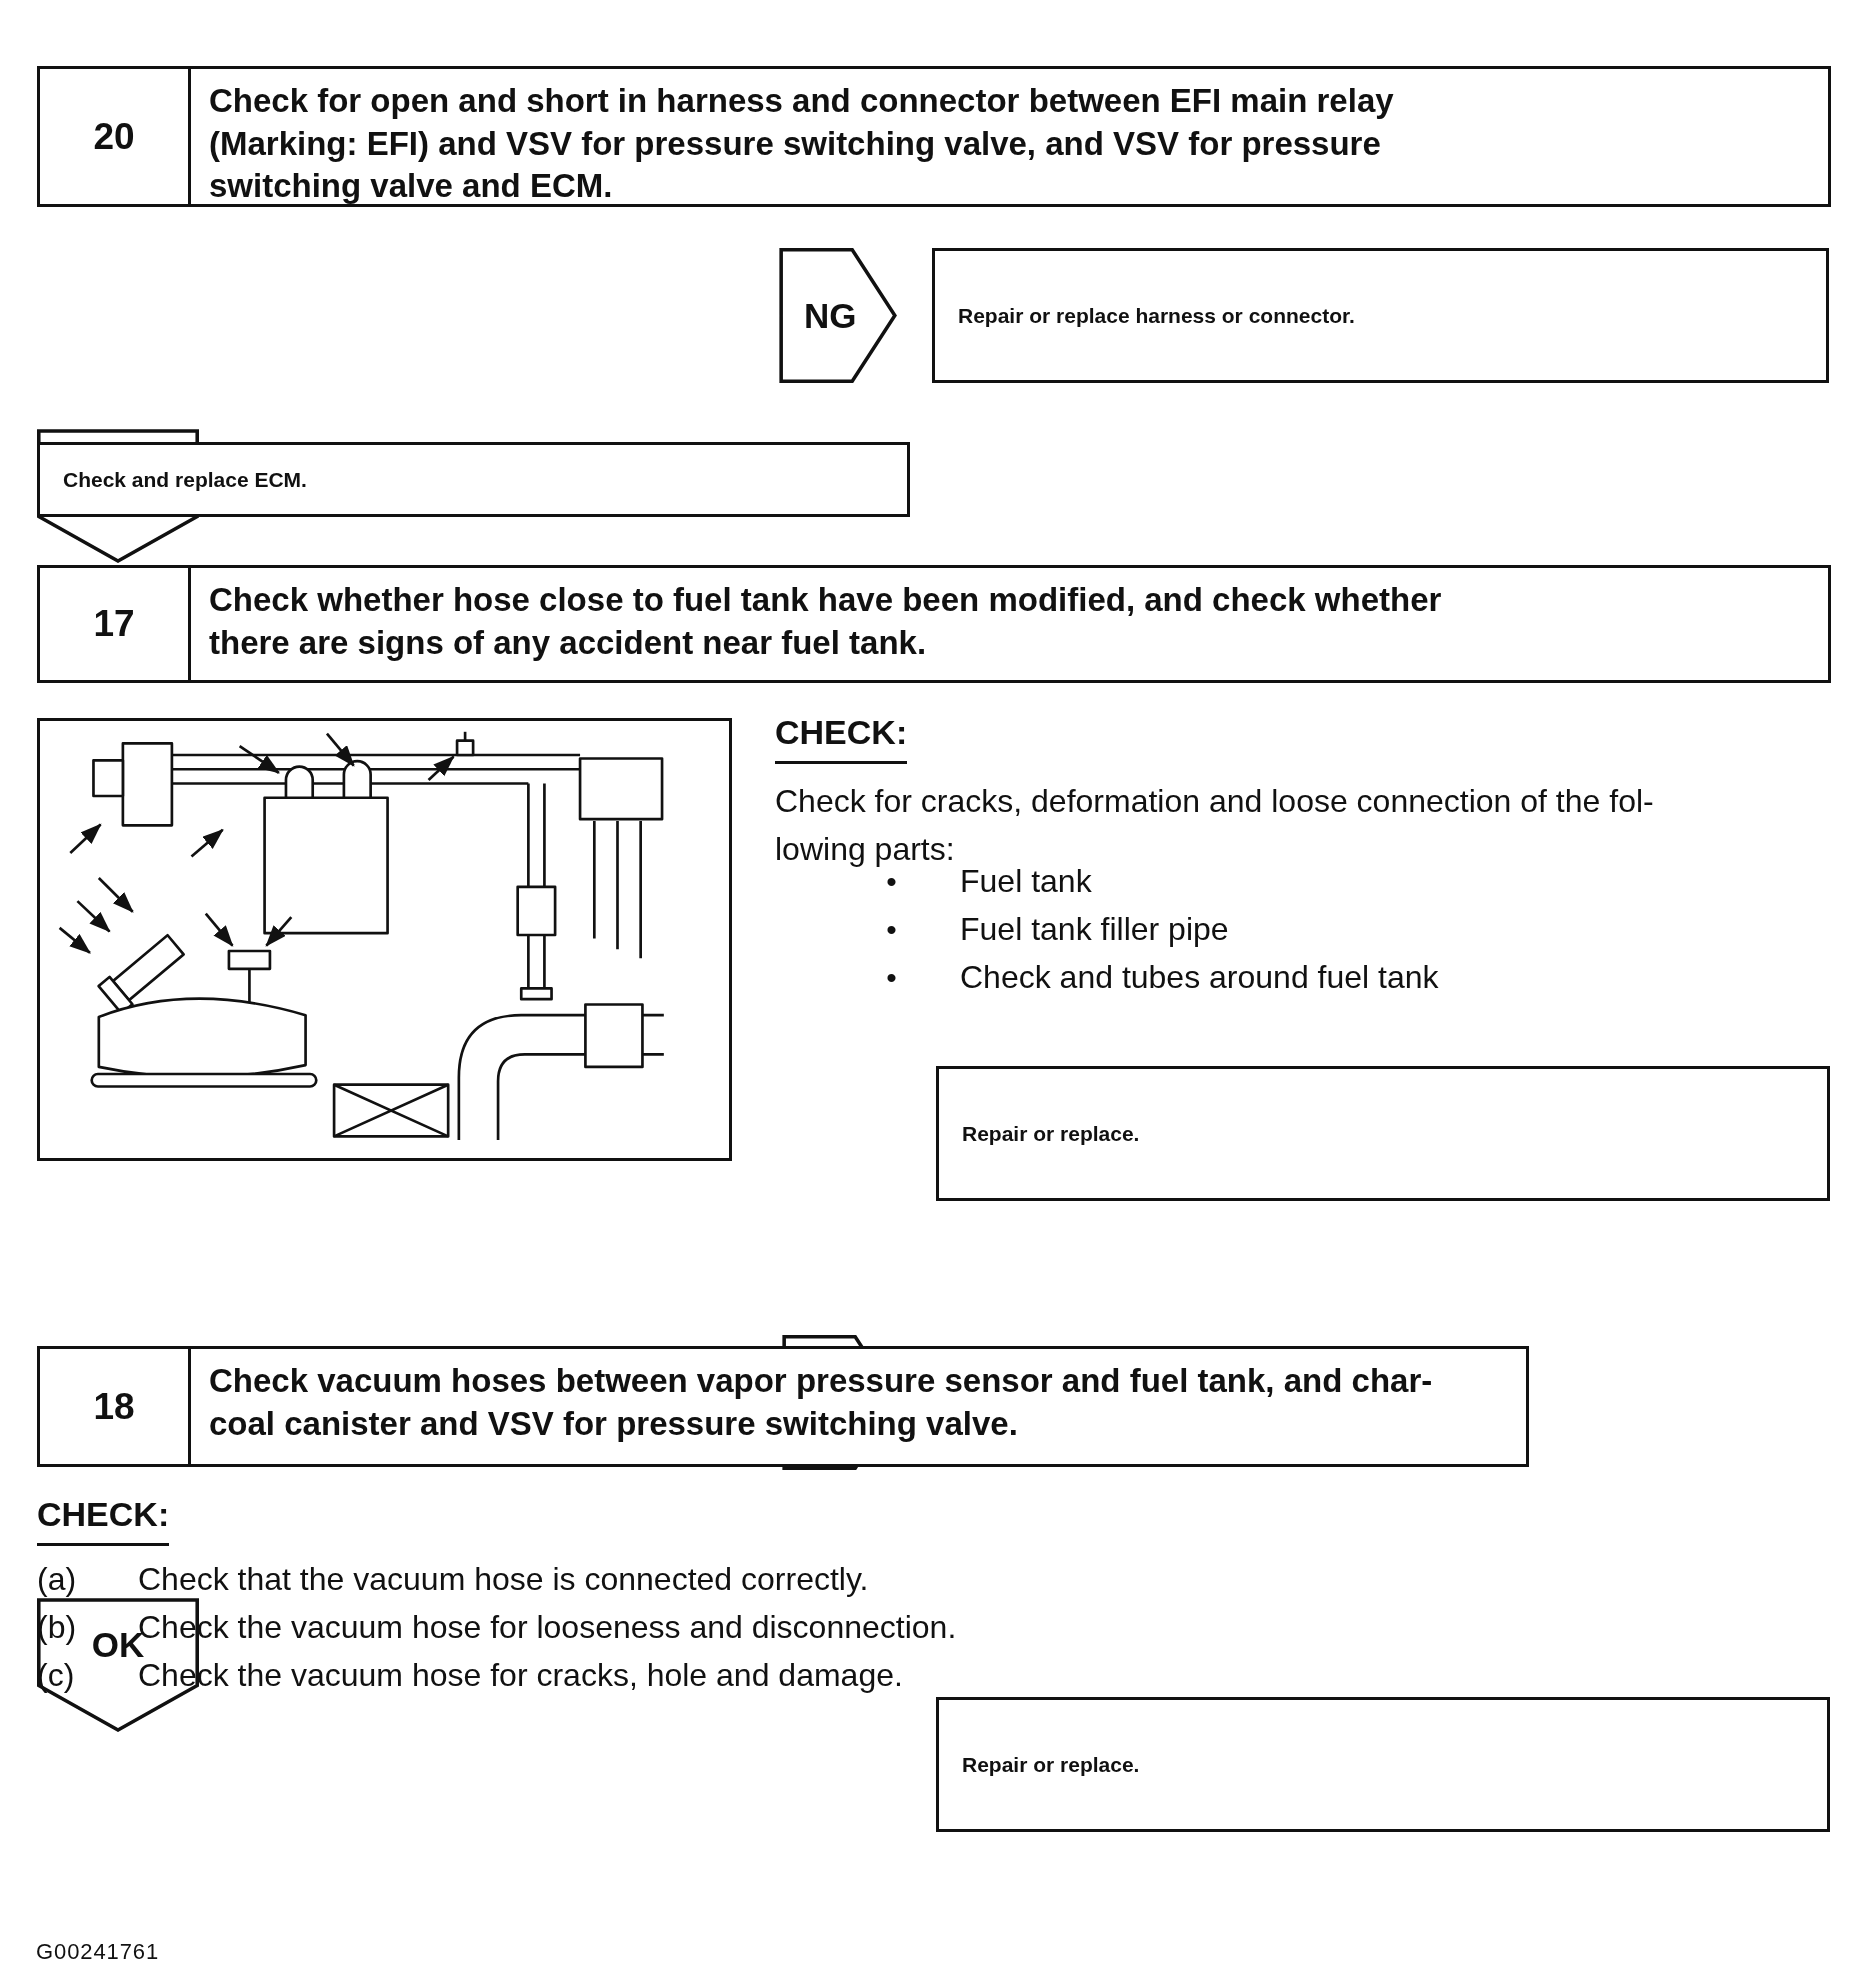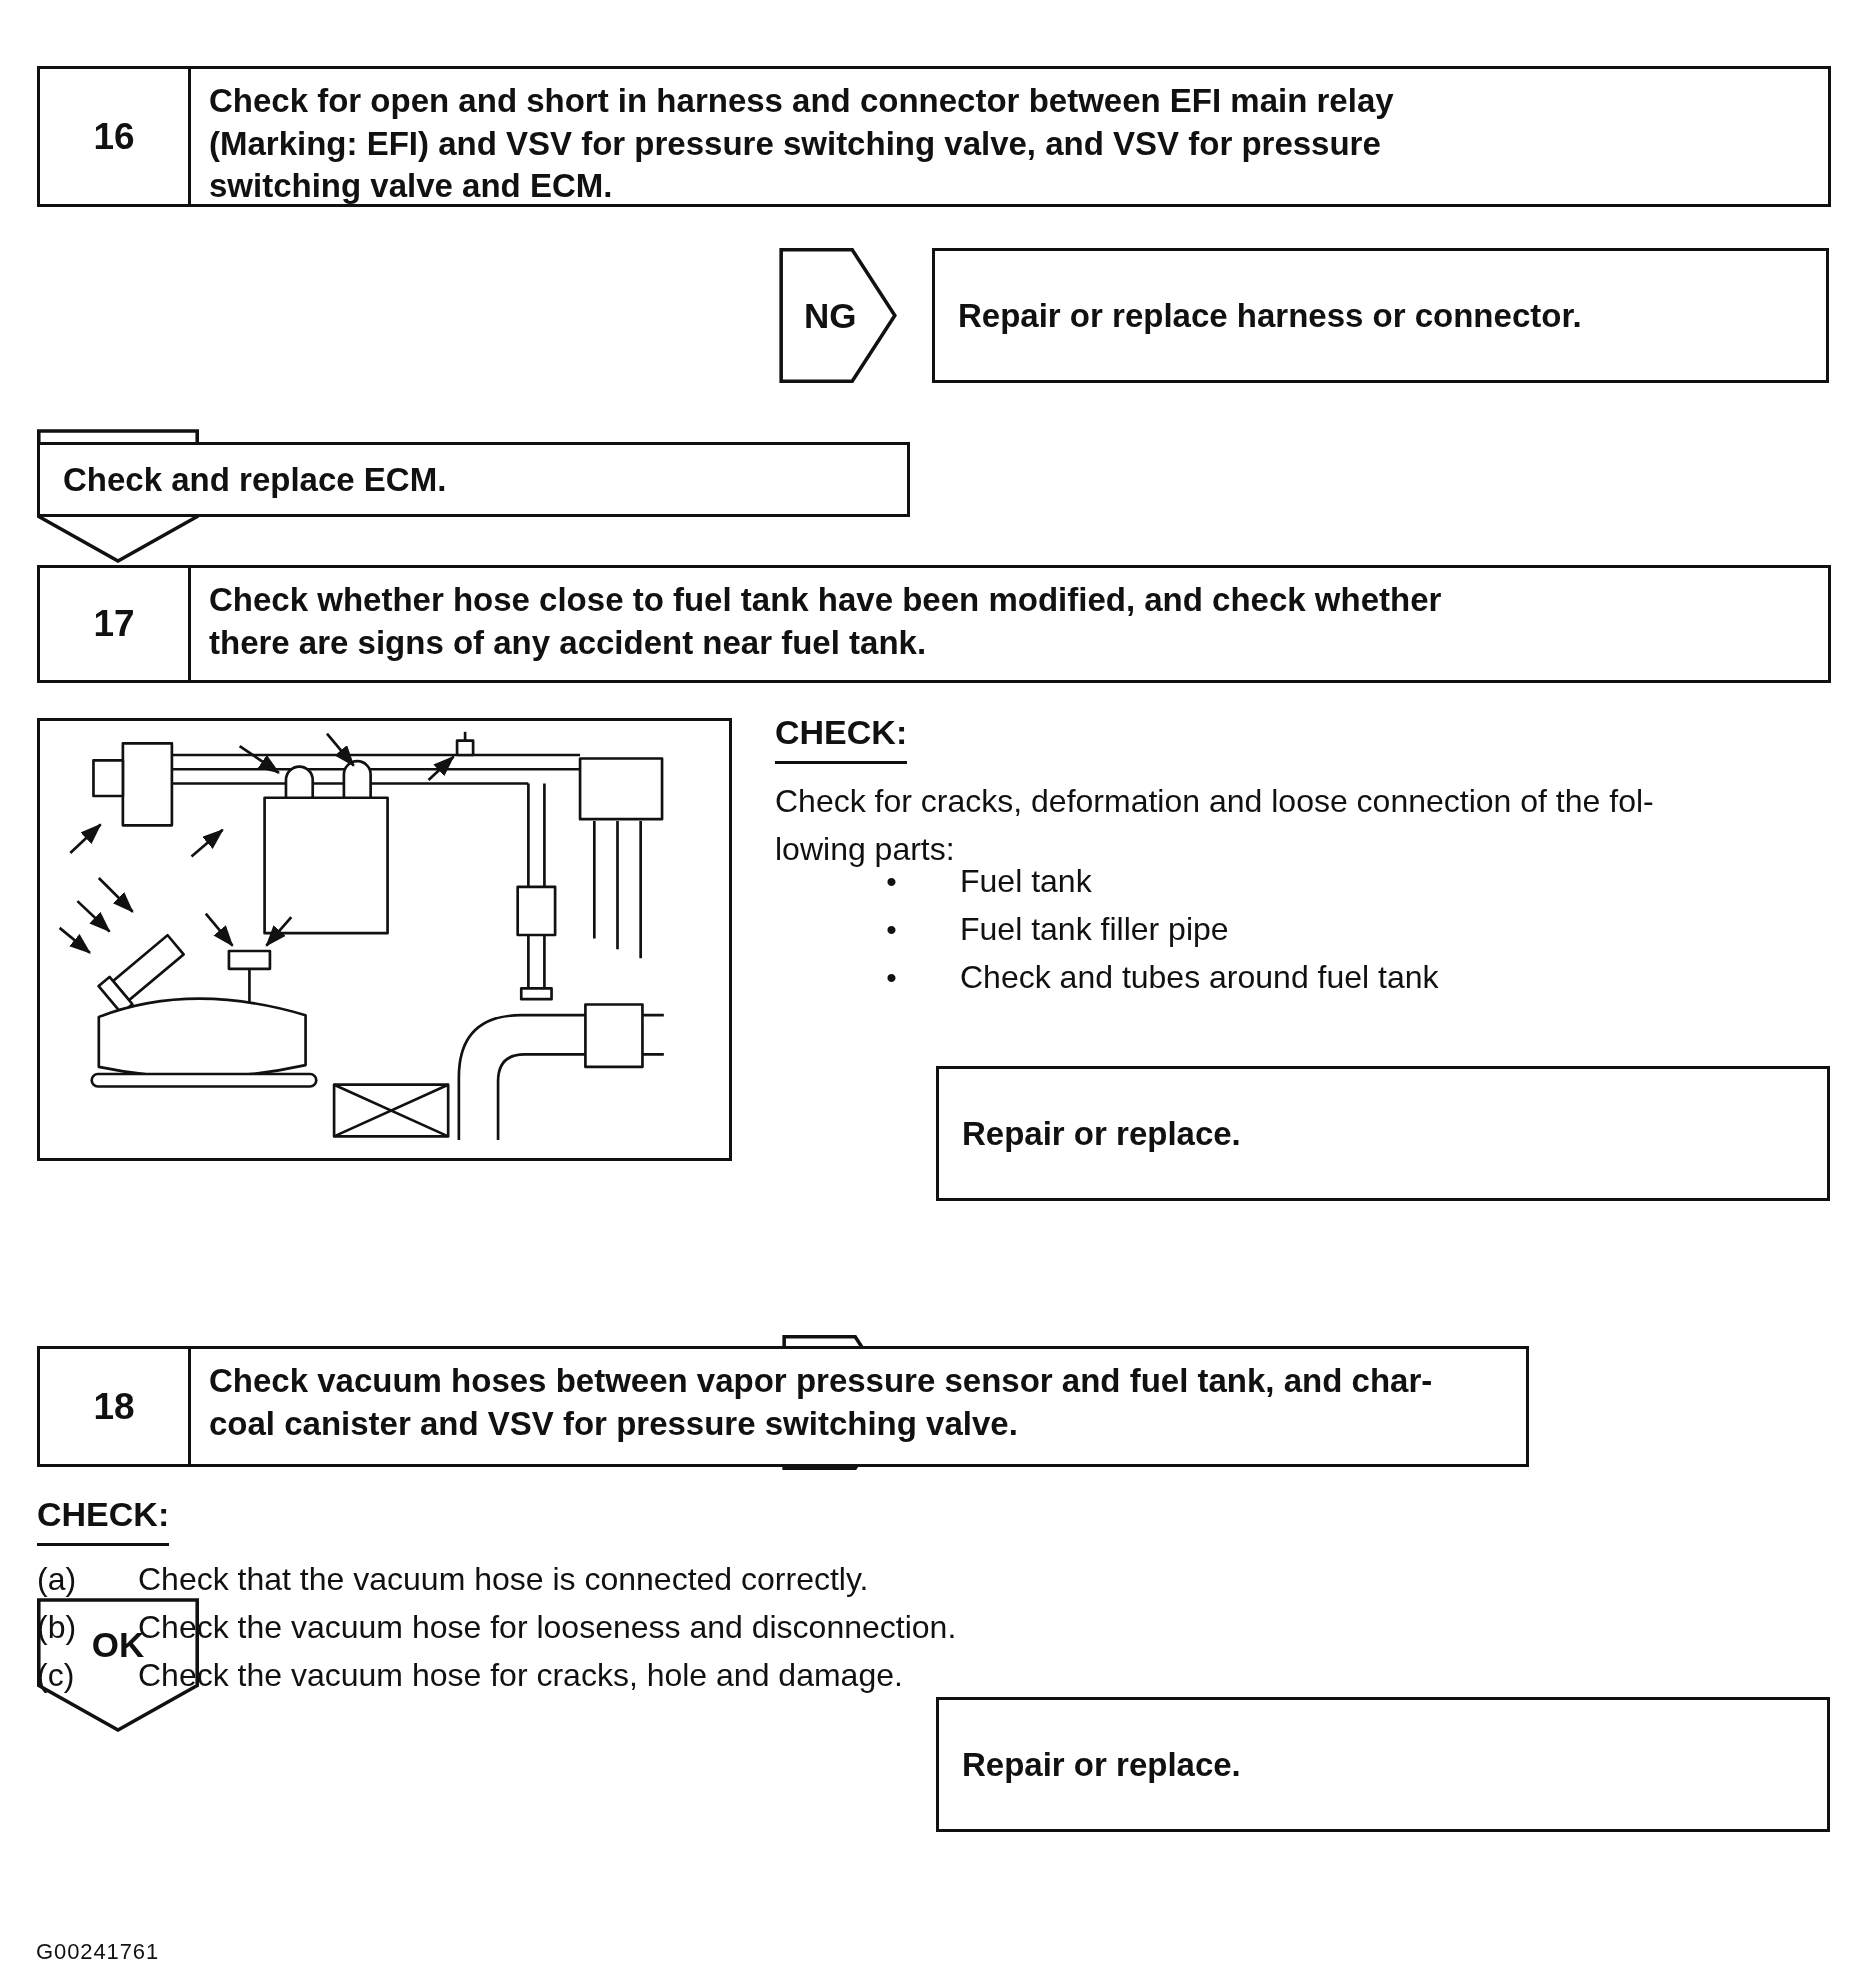--- a/index.html
+++ b/index.html
@@ -18,21 +18,21 @@
     font-weight:bold; font-size:37px;
   }
   .step-text {
     flex:1; padding:10.7px 18px; font-weight:bold; font-size:33px;
     line-height:1.3; white-space:pre-line;
   }
 
   .resbox {
     border:3.6px solid #111; background:#fff;
     display:flex; align-items:center; padding:0 23px;
-    font-weight:bold; font-size:33px;
+    font-weight:bold; font-size:21px;
   }
 
   .shape-wrap { position:relative; }
   .shape-wrap svg { display:block; }
   .ok-label {
     position:absolute; top:27px; left:0; right:0; text-align:center;
     font-weight:bold; font-size:35px;
   }
   .ng-label {
     position:absolute; top:50%; transform:translateY(-50%); left:25px;
@@ -55,21 +55,21 @@
   .illo-frame { border:3.6px solid #111; background:#fff; }
 
   .figid { font-size:22px; letter-spacing:0.9px; }
 </style>
 </head>
 <body>
 
 <div class="page">
 
   <div class="abs step-box" style="left:37px; top:66px; width:1794px; height:141px;">
-    <div class="step-num">16</div>
+    <div class="step-num">20</div>
     <div class="step-text">Check for open and short in harness and connector between EFI main relay
 (Marking: EFI) and VSV for pressure switching valve, and VSV for pressure
 switching valve and ECM.</div>
   </div>
 
   <div class="abs shape-wrap" style="left:779px; top:248px; width:118px; height:135px;">
     <svg width="118" height="135" viewBox="0 0 132 152">
       <polygon points="2,2 82,2 130,76 82,150 2,150" fill="#fff" stroke="#111" stroke-width="4"></polygon>
     </svg>
     <span class="ng-label">NG</span>

